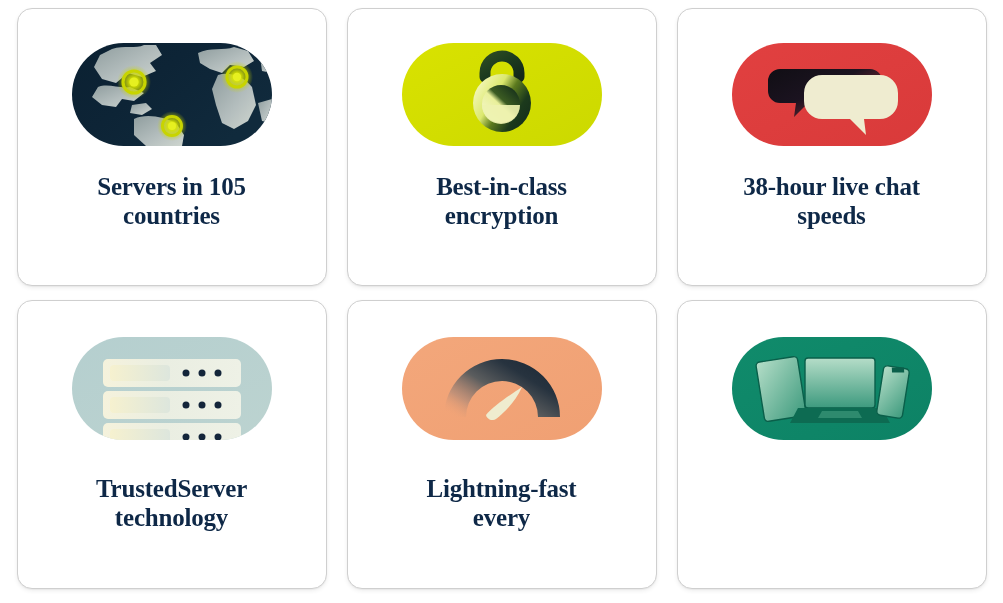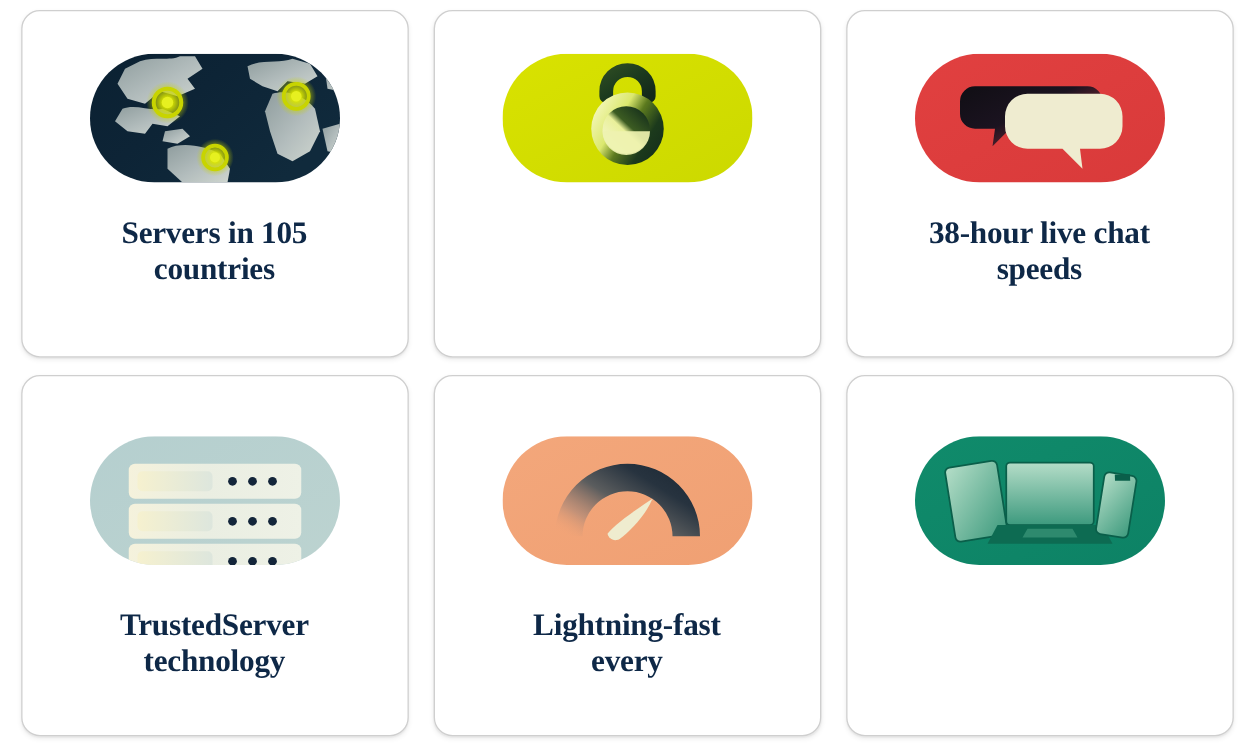--- a/index.html
+++ b/index.html
@@ -26,21 +26,21 @@
     border:1px solid #cfcfcf;
     border-radius:15px;
     box-shadow:0 2px 4px rgba(0,0,0,0.07), 0 1px 1px rgba(0,0,0,0.04);
     display:flex;
     flex-direction:column;
     align-items:center;
     box-sizing:border-box;
     overflow:hidden;
   }
   .card.r1{padding-top:34px;}
-  .card.r2{padding-top:48px;}
+  .card.r2{padding-top:36px;}
   .icon-wrap{
     width:200px;height:103px;
     display:flex;align-items:center;justify-content:center;
     position:relative;
   }
   .caption{
     margin-top:26px;
     text-align:center;
     font-weight:bold;
     font-size:25px;
@@ -142,21 +142,22 @@
           </linearGradient>
         </defs>
         <rect x="0" y="0" width="200" height="103" rx="51.5" fill="url(#g2pill)"></rect>
         <path d="M100 12 m-17 22 L83 30 A17 17 0 0 1 117 30 L117 34" fill="none" stroke="url(#g2shackle)" stroke-width="11" stroke-linecap="round"></path>
         <circle cx="100" cy="60" r="29" fill="url(#g2ring)"></circle>
         <circle cx="99" cy="61" r="19" fill="url(#g2inner)"></circle>
         <path d="M80 62 A19 19 0 0 0 118 62 Z" fill="#eef2b0" opacity="0.92"></path>
       </svg>
     </div>
     <div class="caption">
-      <br>
+      <span>Best-in-class</span><br>
+      <span>encryption</span>
     </div>
   </div>
 
   <div class="card r1">
     <div class="icon-wrap">
       <svg width="200" height="103" viewBox="0 0 200 103">
         <defs>
           <linearGradient id="g3pill" x1="0" y1="0" x2="1" y2="1">
             <stop offset="0" stop-color="#e14040"></stop>
             <stop offset="1" stop-color="#d93a3a"></stop>

